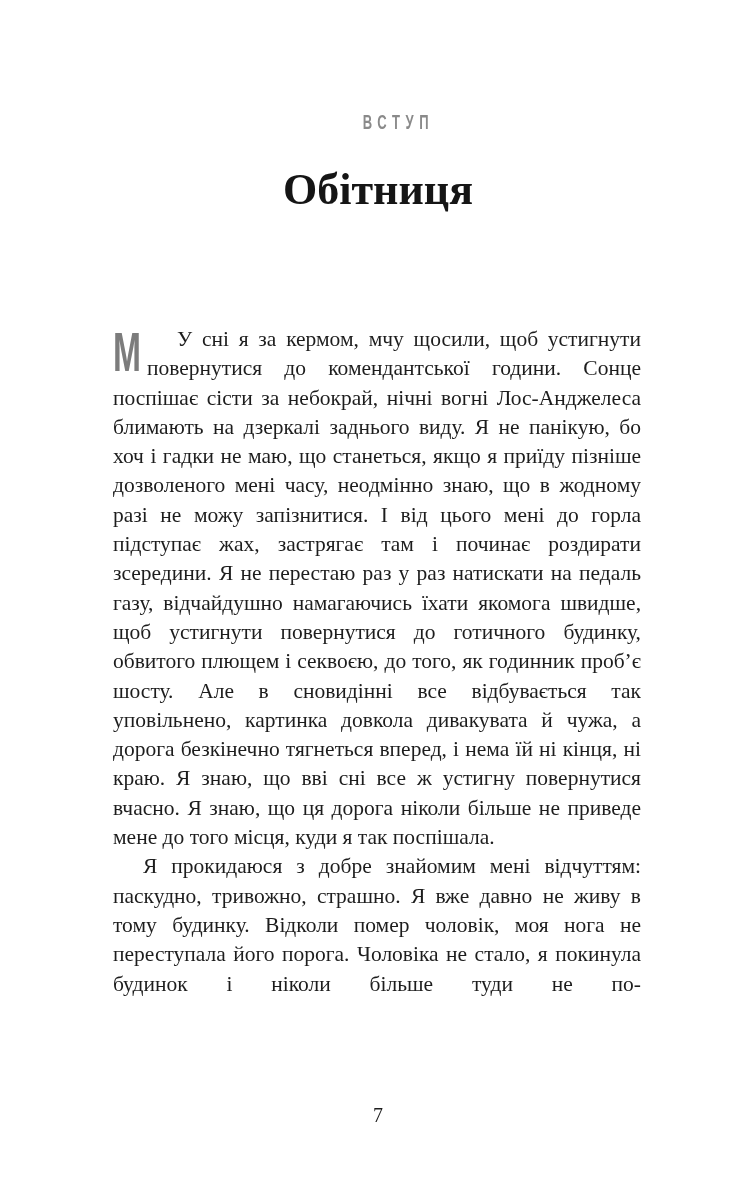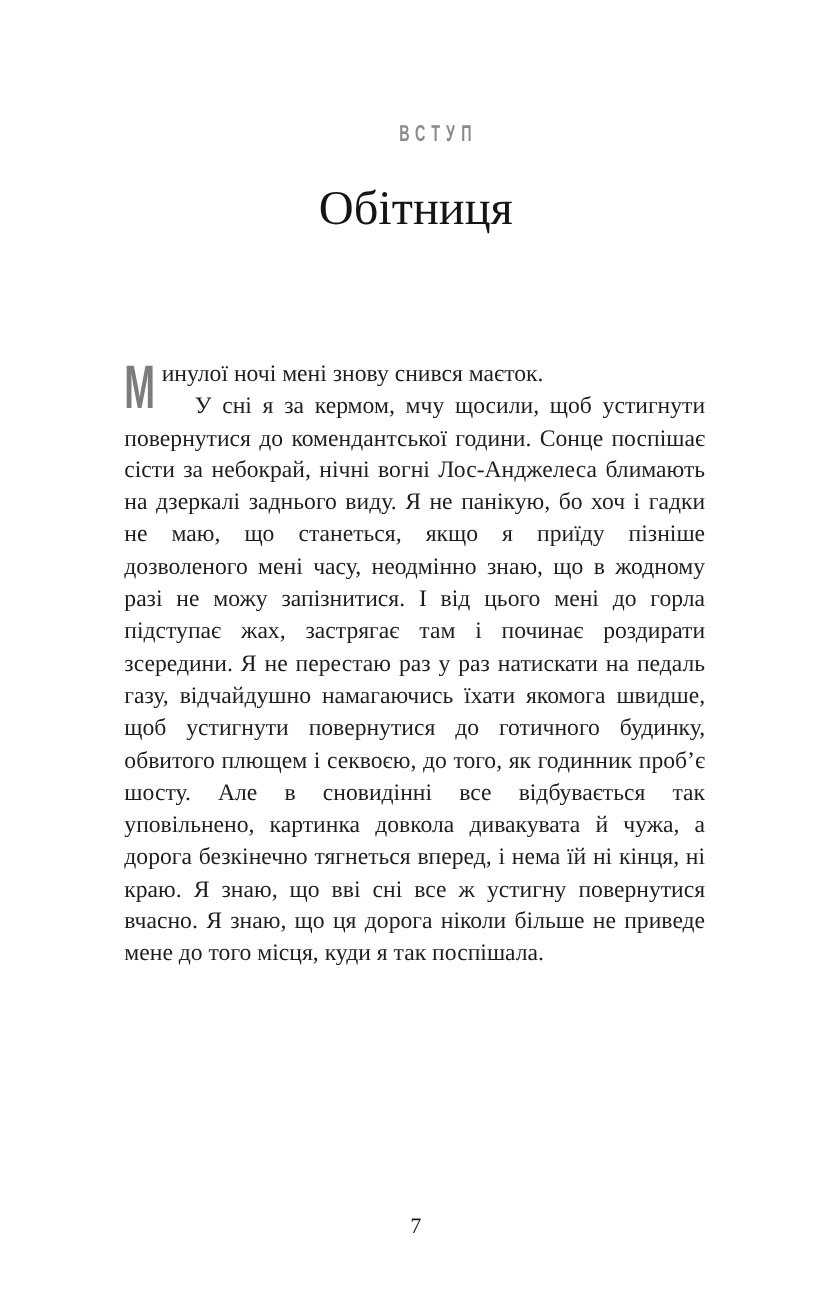--- a/index.html
+++ b/index.html
@@ -9,21 +9,21 @@
   }
   .kicker-wrap { position:absolute; top:110px; left:0; right:0; text-align:center;padding-left:40px; }
   .kicker {
     display:inline-block;
     font-family:"Liberation Sans", sans-serif;
     font-weight:700; font-size:21px; letter-spacing:9px;
     color:#8a8a8a; transform:scaleX(0.62); white-space:nowrap;
   }
   .title {
     position:absolute; top:136px; left:0; right:0; text-align:center;
-    font-size:44px; line-height:50px; font-weight:400; color:#151515;
+    font-size:44px; line-height:50px; font-weight:700; color:#151515;
   }
   .body-text {
     position:absolute; left:113px; top:325px; width:528px;
     font-size:21.5px; line-height:29.3px; color:#1d1d1d;
     text-align:justify;
   }
   .body-text p { margin:0; }
   .body-text p.indent { text-indent:30px; }
   .body-text p.continues { text-align-last:justify; }
   .drop-cap { float:left; width:31px; height:56px; margin:1px 3px 0 0; overflow:visible; }
@@ -45,19 +45,19 @@
 
   <div class="kicker-wrap">
     <span class="kicker">ВСТУП</span>
   </div>
 
   <h1 class="title">Обітниця</h1>
 
   <div class="body-text">
     <span class="drop-cap"><span>М</span></span>
 
-  <p class="">инулої ночі мені знову снився маєток.</p>
       <p class="indent">У сні я за кермом, мчу щосили, щоб устигнути повернутися до комендантської години. Сонце поспішає сісти за небокрай, нічні вогні Лос-Анджелеса блимають на дзеркалі заднього виду. Я не панікую, бо хоч і гадки не маю, що станеться, якщо я приїду пізніше дозволеного мені часу, неодмінно знаю, що в жодному разі не можу запізнитися. І від цього мені до горла підступає жах, застрягає там і починає роздирати зсередини. Я не перестаю раз у раз натискати на педаль газу, відчайдушно намагаючись їхати якомога швидше, щоб устигнути повернутися до готичного будинку, обвитого плющем і секвоєю, до того, як годинник проб’є шосту. Але в сновидінні все відбувається так уповільнено, картинка довкола дивакувата й чужа, а дорога безкінечно тягнеться вперед, і нема їй ні кінця, ні краю. Я знаю, що вві сні все ж устигну повернутися вчасно. Я знаю, що ця дорога ніколи більше не приведе мене до того місця, куди я так поспішала.</p>
+      <p class="indent continues">Я прокидаюся з добре знайомим мені відчуттям: паскудно, тривожно, страшно. Я вже давно не живу в тому будинку. Відколи помер чоловік, моя нога не переступала його порога. Чоловіка не стало, я покинула будинок і ніколи більше туди не по-</p>
     </div>
 
   <div class="page-number">7</div>
 
 </div>
 
 </body></html>

